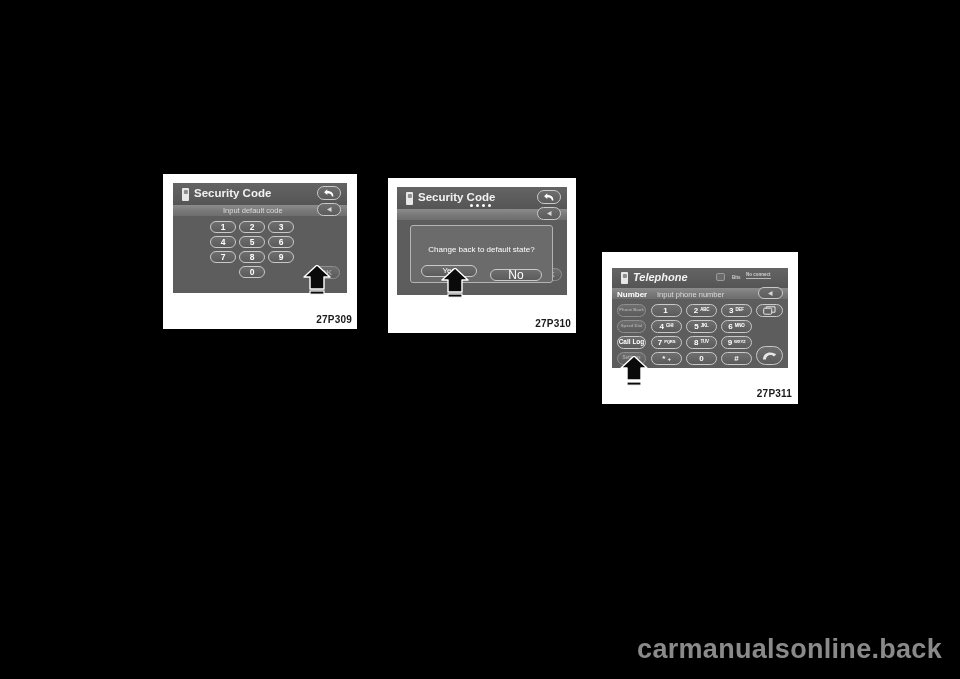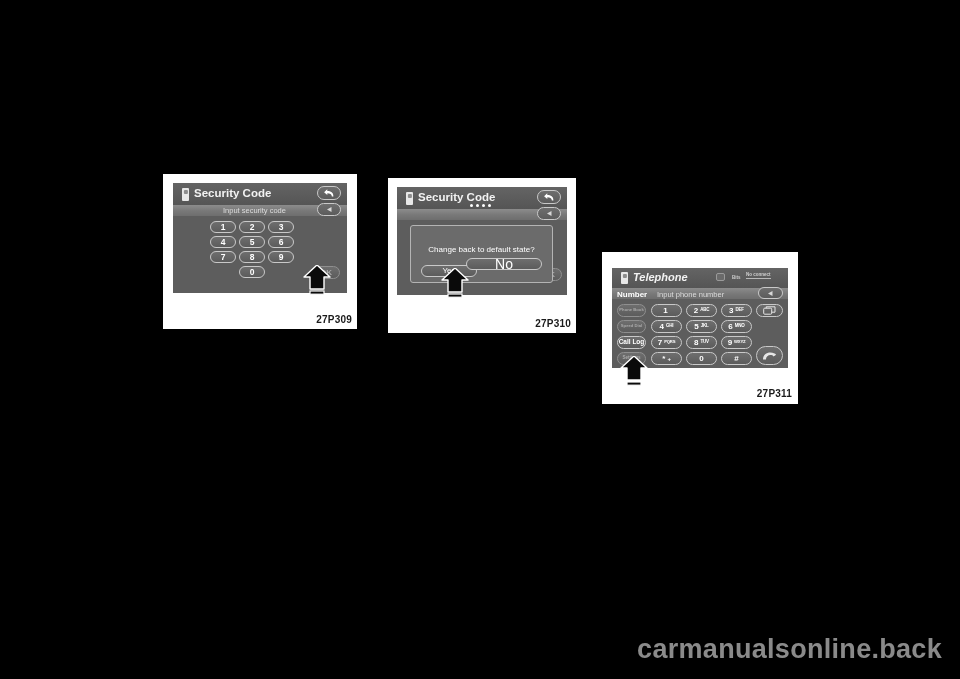--- a/index.html
+++ b/index.html
@@ -198,21 +198,21 @@
     <span class="phone-glyph" style="left:9px; top:5px; width:7px; height:13px;"></span>
     <div class="hu-title" style="left:21px; top:4px; font-size:11.5px;">Security Code</div>
 
     <div class="pill" style="right:6px; top:3px; width:24px; height:14px;">
       <svg class="icon-return" width="13" height="10" viewBox="0 0 13 10">
         <path d="M10.4 8.4 C10.4 4.6 7.9 3.1 4.3 3.1 L4.3 1.2 L1.1 4.2 L4.3 7.1 L4.3 5.2 C7.0 5.2 8.6 6.2 8.9 8.6 Z" fill="#ffffff"></path>
       </svg>
     </div>
 
     <div class="hu-subbar" style="top:22px; height:11px;"></div>
-    <div class="hu-subbar-hint" style="left:50px; top:23px; font-size:7.5px;">Input security code</div>
+    <div class="hu-subbar-hint" style="left:50px; top:23px; font-size:7.5px;">Input default code</div>
 
     <div class="pill" style="right:6px; top:20px; width:24px; height:13px;">
       <svg width="9" height="7" viewBox="0 0 9 7">
         <path d="M6.5 1 L6.5 6 L2 3.5 Z" fill="#d8d8d8"></path>
       </svg>
     </div>
 
     <div class="hu-body" style="top:33px;"></div>
 
     <div class="pill" style="left:37px;  top:38px; width:26px; height:12px; font-size:8.5px;">
@@ -292,21 +292,21 @@
     </div>
 
     <div class="hu-body" style="top:33px;"></div>
 
     <div class="pill dim" style="right:5px; top:81px; width:26px; height:13px; font-size:8px; font-weight:bold;">OK</div>
 
     <div class="dialog" style="left:13px; top:38px; width:143px; height:58px;">
       <div class="dialog-text" style="top:19px; font-size:8px;">Change back to default state?</div>
 
       <div class="pill" style="left:10px; bottom:5px; width:56px; height:12px; font-size:8px;">Yes</div>
-      <div class="pill" style="right:10px; bottom:12px; width:76px; height:12px; font-size:14px;">No</div>
+      <div class="pill" style="right:10px; bottom:1px; width:52px; height:12px; font-size:12px;">No</div>
     </div>
   </div>
 
   <div class="callout" style="left:53px; top:90px;">
     <svg width="28" height="30" viewBox="0 0 28 30">
       <path d="M14 0 L27 12 L21 12 L21 24 L7 24 L7 12 L1 12 Z" fill="#0a0a0a" stroke="#ffffff" stroke-width="1.4" stroke-linejoin="round"></path>
       <rect x="7" y="26" width="14" height="3.2" fill="#0a0a0a" stroke="#ffffff" stroke-width="1.2"></rect>
     </svg>
   </div>
 

